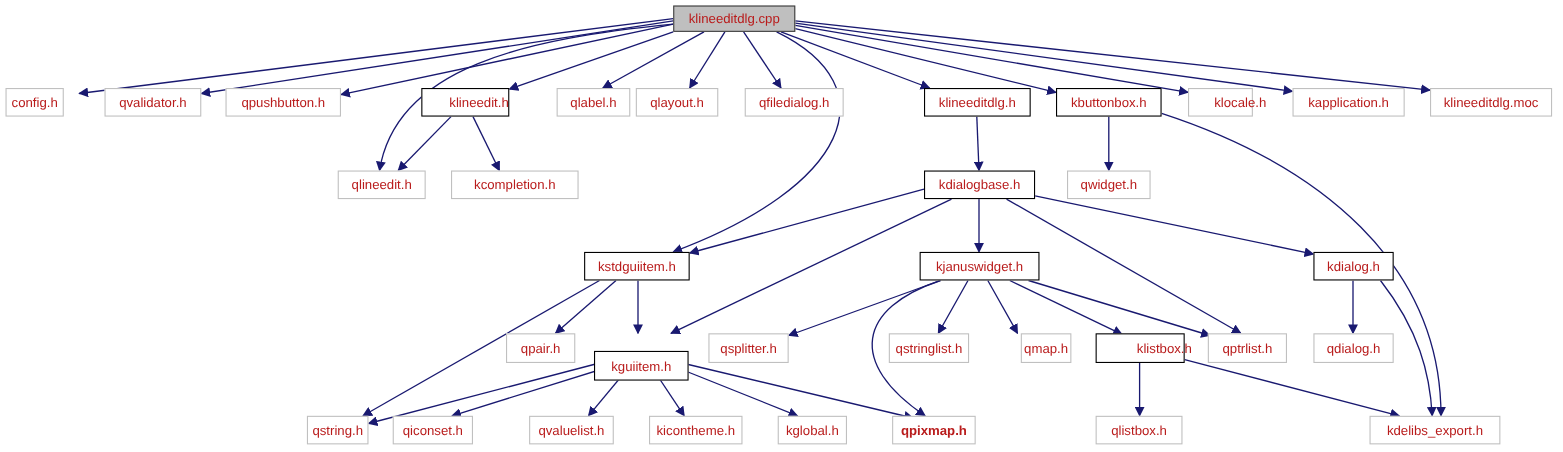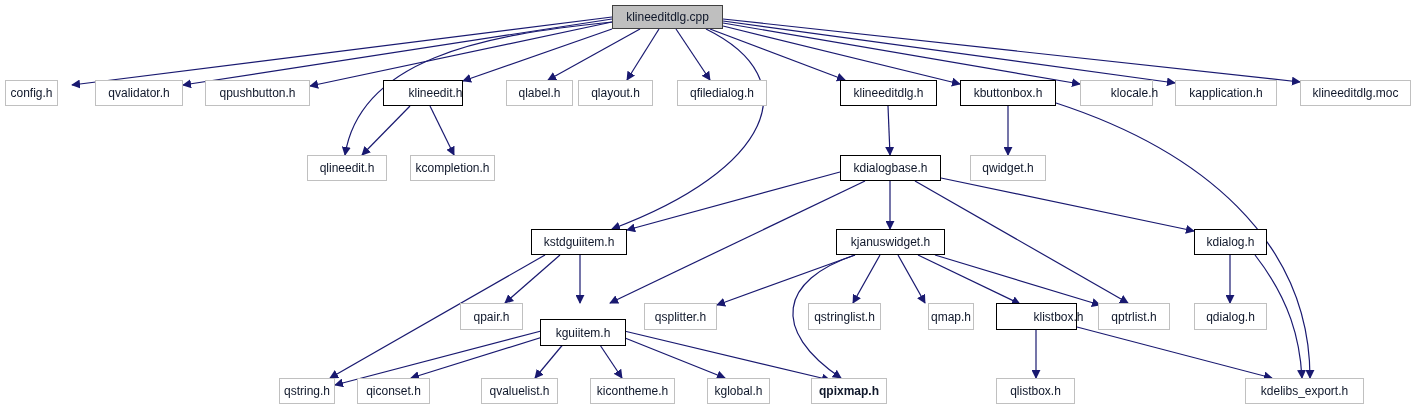--- a/index.html
+++ b/index.html
@@ -1,20 +1,20 @@
 <!DOCTYPE html>
 <html><head>
 <meta charset="utf-8">
 <style>
   html, body { margin: 0; padding: 0; background: #ffffff; }
   body { width: 1421px; height: 411px; position: relative; overflow: hidden;
          font-family: "Liberation Sans", "DejaVu Sans", sans-serif; }
   #graph { position: absolute; left: 0; top: 0; width: 1421px; height: 411px; }
   .node { position: absolute; box-sizing: border-box; display: flex; align-items: center;
-          justify-content: center; font-size: 12px; color: #0f172a; white-space: nowrap;
+          justify-content: center; font-size: 12px; color: #b91c1c; white-space: nowrap;
           background: #ffffff; cursor: pointer; }
   .node.external { border: 1px solid #c0c0c0; }
   .node.documented { border: 1px solid #000000; }
   .node.root { border: 1px solid #404040; background: #bfbfbf; cursor: default; }
 </style>
 </head>
 <body>
 
 <svg id="graph" xmlns="http://www.w3.org/2000/svg" width="1421" height="411">
   <defs>
@@ -93,33 +93,33 @@
     </div>
     <div class="node external" style="left: 677px; top: 80px; width: 90px; height: 26px;">
       <span>qfiledialog.h</span>
     </div>
     <div class="node documented" style="left: 840px; top: 80px; width: 97px; height: 26px;">
       <span>klineeditdlg.h</span>
     </div>
     <div class="node documented" style="left: 960px; top: 80px; width: 96px; height: 26px;">
       <span>kbuttonbox.h</span>
     </div>
-    <div class="node external" style="left: 1080px; top: 80px; width: 73px; height: 26px; padding-left: 36px;">
+    <div class="node external" style="left: 1080px; top: 80px; width: 59px; height: 26px; padding-left: 36px;">
       <span>klocale.h</span>
     </div>
     <div class="node external" style="left: 1175px; top: 80px; width: 102px; height: 26px;">
       <span>kapplication.h</span>
     </div>
     <div class="node external" style="left: 1300px; top: 80px; width: 111px; height: 26px;">
       <span>klineeditdlg.moc</span>
     </div>
     <div class="node external" style="left: 307px; top: 155px; width: 80px; height: 26px;">
       <span>qlineedit.h</span>
     </div>
-    <div class="node external" style="left: 410px; top: 155px; width: 85px; height: 26px;">
+    <div class="node external" style="left: 410px; top: 155px; width: 116px; height: 26px;">
       <span>kcompletion.h</span>
     </div>
     <div class="node documented" style="left: 840px; top: 155px; width: 101px; height: 26px;">
       <span>kdialogbase.h</span>
     </div>
     <div class="node external" style="left: 970px; top: 155px; width: 76px; height: 26px;">
       <span>qwidget.h</span>
     </div>
     <div class="node documented" style="left: 531px; top: 229px; width: 96px; height: 26px;">
       <span>kstdguiitem.h</span>

